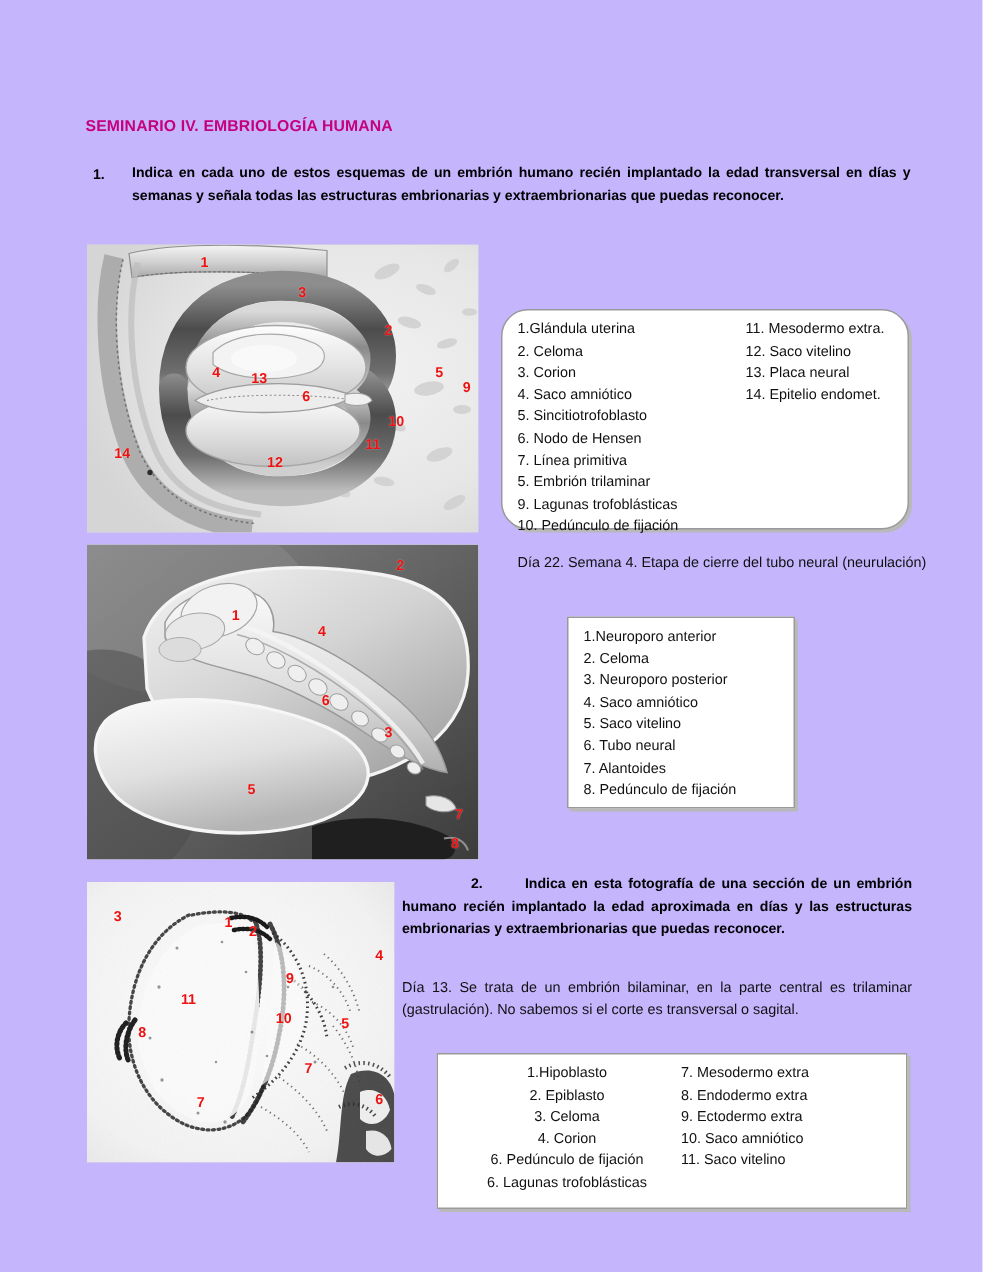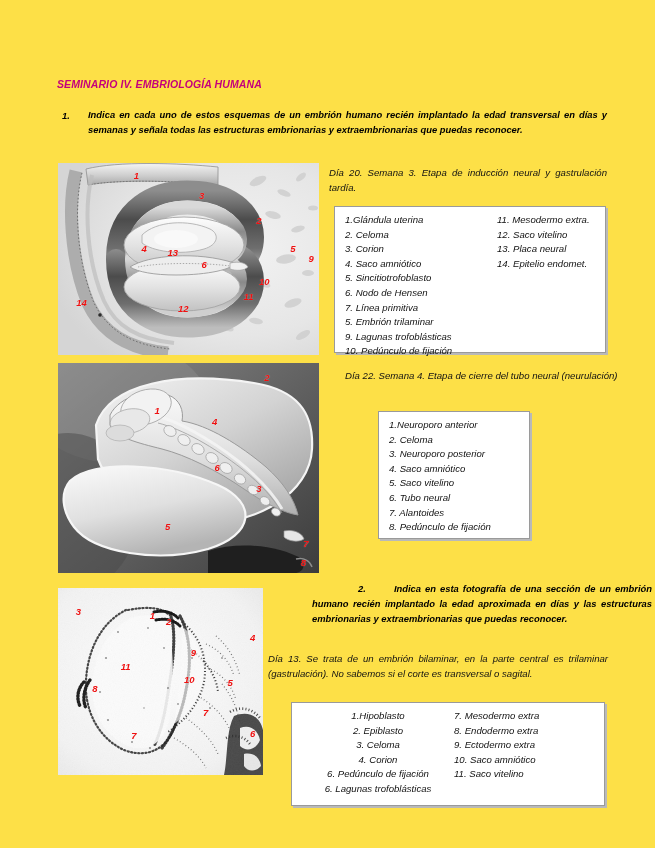--- a/index.html
+++ b/index.html
@@ -12,22 +12,21 @@
     height: 848px;
     position: relative;
     font-family: "Liberation Sans", sans-serif;
     color: #000;
     overflow: hidden;
   }
 
   .page {
     position: absolute;
     inset: 0;
-    background: #fde047;
-    font-style: italic;
+    background: #c4b5fd;
   }
 
   
   #doc-title {
     position: absolute;
     left: 57px;
     top: 78px;
     font-size: 10.5px;
     font-weight: bold;
     letter-spacing: 0.1px;
@@ -56,21 +55,20 @@
     line-height: 14.8px;
     text-align: justify;
   }
 
   
   #q2-block {
     position: absolute;
     left: 268px;
     top: 582px;
     width: 340px;
-    margin-left: 44px;
   }
   #q2-text {
     font-size: 9.4px;
     font-weight: bold;
     line-height: 14.8px;
     text-align: justify;
     text-indent: 46px;
   }
 
   
@@ -103,21 +101,21 @@
     display: flex;
     flex-direction: column;
   }
   .legend-item {
     font-size: 9.6px;
     line-height: 14.6px;
     white-space: nowrap;
     color: #111;
   }
 
-  #legend-1 { left: 334px; top: 206px; width: 272px; height: 147px; }
+  #legend-1 { left: 334px; top: 206px; width: 272px; height: 147px; border-radius: 18px; }
   #legend-1 .legend-col:nth-child(1) { width: 152px; }
   #legend-2 { left: 334px; top: 411px; width: 152px; height: 128px; margin-left: 44px; }
   #legend-3 { left: 291px; top: 702px; width: 314px; height: 104px; }
   #legend-3 .legend-col:nth-child(1) { width: 152px; text-align: center; }
 
   
   .figure {
     position: absolute;
     overflow: hidden;
     background: #d8d8d8;
@@ -240,21 +238,20 @@
       <span class="marker" style="left: 97%; top: 50%; color: rgb(238, 17, 17);">9</span>
       <span class="marker" style="left: 33%; top: 45%; color: rgb(238, 17, 17);">4</span>
       <span class="marker" style="left: 44%; top: 47%; color: rgb(238, 17, 17);">13</span>
       <span class="marker" style="left: 56%; top: 53%; color: rgb(238, 17, 17);">6</span>
       <span class="marker" style="left: 79%; top: 62%; color: rgb(238, 17, 17);">10</span>
       <span class="marker" style="left: 73%; top: 70%; color: rgb(238, 17, 17);">11</span>
       <span class="marker" style="left: 9%; top: 73%; color: rgb(238, 17, 17);">14</span>
       <span class="marker" style="left: 48%; top: 76%; color: rgb(238, 17, 17);">12</span>
     </div>
 
-  <div id="cap-1" class="caption">Día 20. Semana 3. Etapa de inducción neural y gastrulación tardía.</div>
 
   <div id="legend-1" class="legend-box">
     <div class="legend-cols">
       <div class="legend-col">
         <div class="legend-item">1.Glándula uterina</div>
         <div class="legend-item">2. Celoma</div>
         <div class="legend-item">3. Corion</div>
         <div class="legend-item">4. Saco amniótico</div>
         <div class="legend-item">5. Sincitiotrofoblasto</div>
         <div class="legend-item">6. Nodo de Hensen</div>

